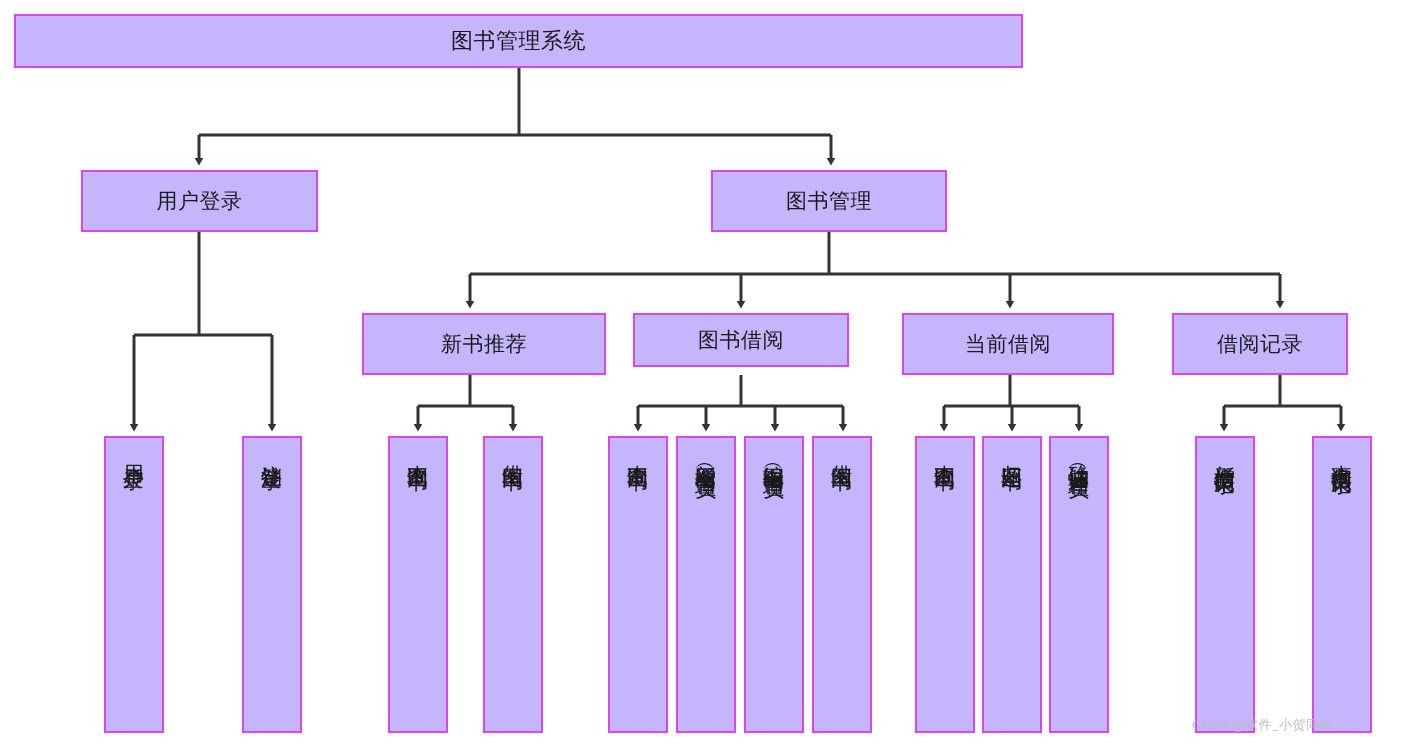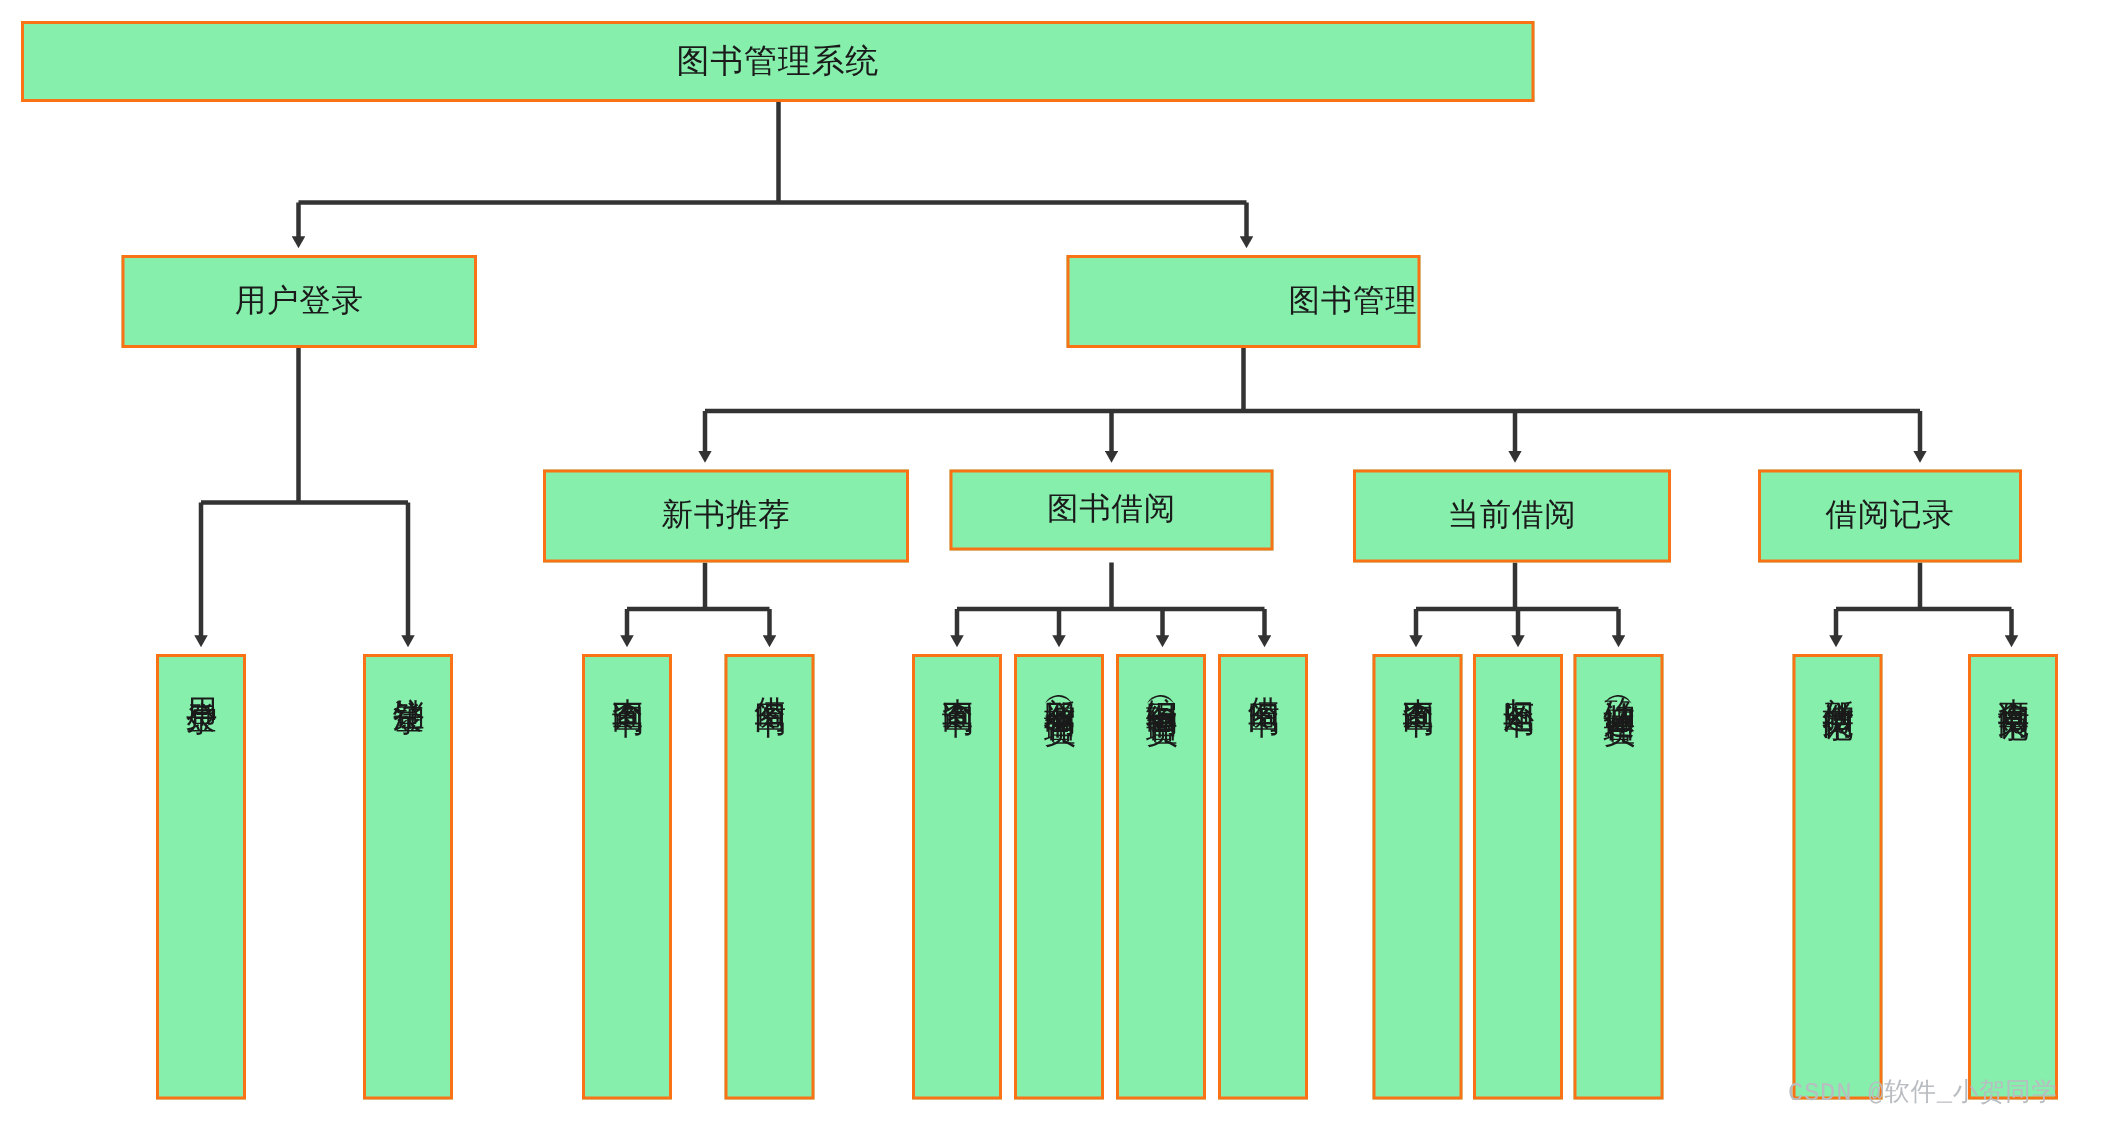--- a/index.html
+++ b/index.html
@@ -19,22 +19,22 @@
     position: absolute;
     left: 0;
     top: 0;
     width: 1405px;
     height: 747px;
     pointer-events: none;
   }
   .node {
     position: absolute;
     box-sizing: border-box;
-    border: 2px solid #f97316;
-    background: #86efac;
+    border: 2px solid #d946ef;
+    background: #c4b5fd;
     display: flex;
     align-items: center;
     justify-content: center;
     color: #1a1a1a;
   }
   .node .label {
     display: block;
     text-align: center;
     line-height: 1.28;
     letter-spacing: 0.5px;
@@ -51,24 +51,24 @@
     writing-mode: vertical-rl;
     text-orientation: upright;
     font-size: 21px;
     letter-spacing: 2px;
     line-height: 1;
   }
   .node.root .label { font-size: 22px; }
   .watermark {
     position: absolute;
     color: #b9bcc0;
-    font-size: 17px;
+    font-size: 13px;
     white-space: nowrap;
     letter-spacing: 0.5px;
-    font-family: Liberation Mono, monospace;
+    font-family: Liberation Serif, serif;
   }
 </style>
 </head>
 <body>
 
 <div id="canvas">
 
   <svg id="edges" viewBox="0 0 1405 747" width="1405" height="747" xmlns="http://www.w3.org/2000/svg">
     <defs>
       <marker id="arrow" markerWidth="9" markerHeight="9" refX="2.5" refY="4.5" orient="auto" markerUnits="userSpaceOnUse">
@@ -119,21 +119,21 @@
     </g>
   </svg>
 
   <div class="node horiz root" style="left:14px; top:14px; width:1009px; height:54px;">
     <span class="label">图书管理系统</span>
   </div>
 
   <div class="node horiz" style="left:81px; top:170px; width:237px; height:62px;">
     <span class="label">用户登录</span>
   </div>
-  <div class="node horiz" style="left:711px; top:170px; width:236px; height:62px;justify-content:flex-end;">
+  <div class="node horiz" style="left:711px; top:170px; width:236px; height:62px;">
     <span class="label">图书管理</span>
   </div>
 
   <div class="node horiz" style="left:362px; top:313px; width:244px; height:62px;">
     <span class="label">新书推荐</span>
   </div>
   <div class="node horiz" style="left:633px; top:313px; width:216px; height:54px;">
     <span class="label">图书借阅</span>
   </div>
   <div class="node horiz" style="left:902px; top:313px; width:212px; height:62px;">

